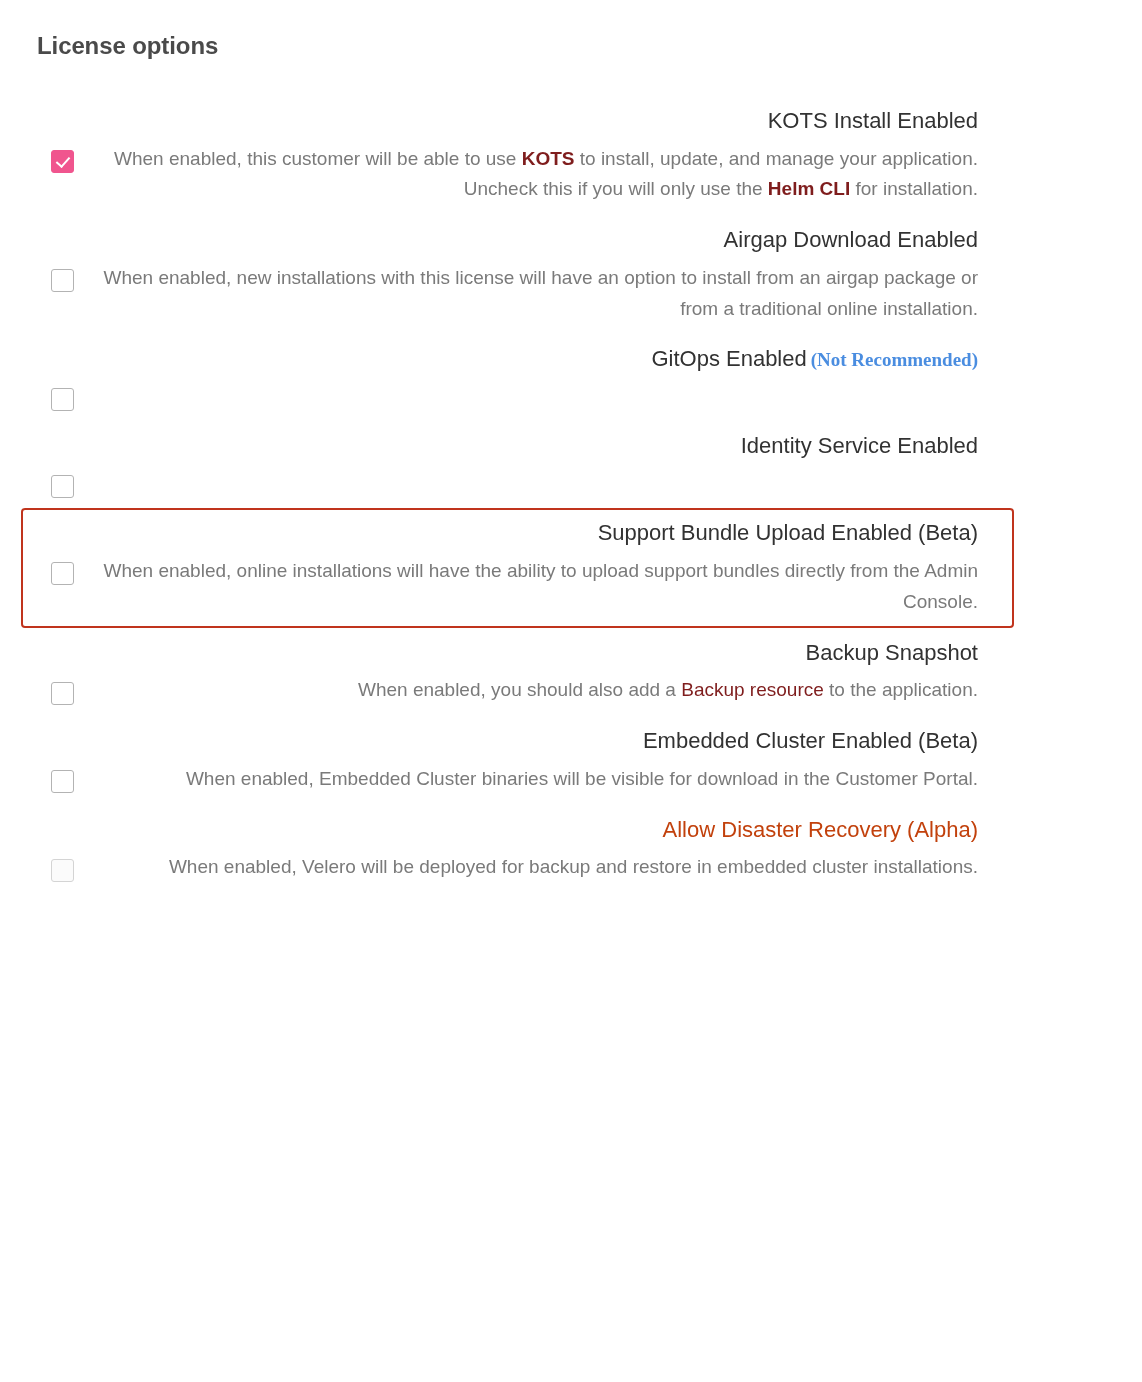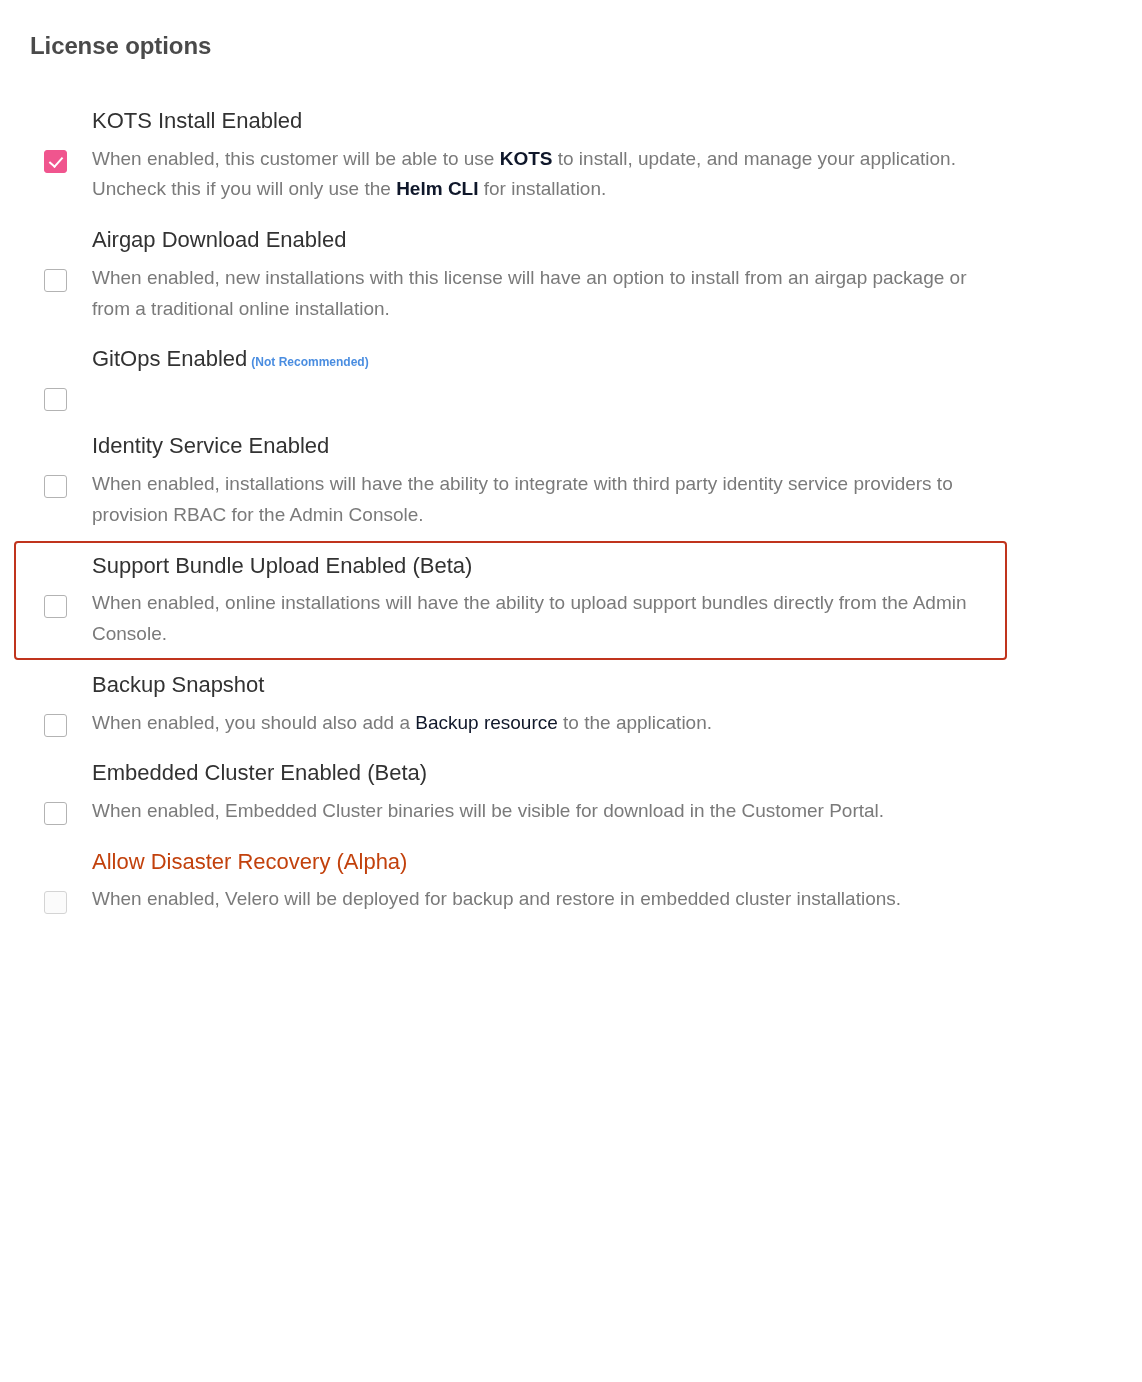--- a/index.html
+++ b/index.html
@@ -13,30 +13,32 @@
     font-family: "Liberation Sans", sans-serif;
     color: #4a4a4a;
     -webkit-font-smoothing: antialiased;
   }
   .page {
     position: relative;
     width: 1023px;
     height: 1382px;
     box-sizing: border-box;
     padding: 32px 30px 0 30px;
+    margin-left: 7px;
   }
   .section-title {
     font-size: 24px;
     font-weight: bold;
     color: #4a4a4a;
     margin: 0 0 36px 0;
     letter-spacing: -0.1px;
   }
   .options {
     display: block;
+    text-align: right;
   }
   .option-row {
     display: flex;
     align-items: flex-start;
     padding: 8px 14px 8px 16px;
     margin: 0 -14px 0 -16px;
     border: 2px solid transparent;
     border-radius: 4px;
     box-sizing: border-box;
   }
@@ -92,33 +94,34 @@
     color: #323232;
     line-height: 1.35;
     margin: 0 0 8px 0;
     font-weight: normal;
   }
   .option-title.muted {
     color: #c2410c;
   }
   .badge-note {
     color: #4a8de0;
-    font-size: 12px;
+    font-size: 19px;
     font-weight: bold;
     margin-left: 4px;
+    font-family: Liberation Serif, serif;
   }
   .option-desc {
     font-size: 19px;
     line-height: 1.62;
     color: #7a7a7a;
     margin: 0;
     max-width: 1035px;
   }
   .link {
-    color: #0f172a;
+    color: #7f1d1d;
     text-decoration: none;
     cursor: pointer;
   }
   .link.bold {
     font-weight: bold;
   }
 </style>
 </head>
 <body>
 
@@ -150,21 +153,20 @@
         <div class="option-body">
           <div class="option-title"><span>GitOps Enabled</span><span class="badge-note">(Not Recommended)</span></div>
         </div>
       </div>
       <div class="option-row">
         <div class="checkbox-cell">
           <span class="checkbox"></span>
         </div>
         <div class="option-body">
           <div class="option-title"><span>Identity Service Enabled</span></div>
-          <div class="option-desc"><span>When enabled, installations will have the ability to integrate with third party identity service providers to provision RBAC for the Admin Console.</span></div>
         </div>
       </div>
       <div class="option-row highlight">
         <div class="checkbox-cell">
           <span class="checkbox"></span>
         </div>
         <div class="option-body">
           <div class="option-title"><span>Support Bundle Upload Enabled (Beta)</span></div>
           <div class="option-desc"><span>When enabled, online installations will have the ability to upload support bundles directly from the Admin Console.</span></div>
         </div>

